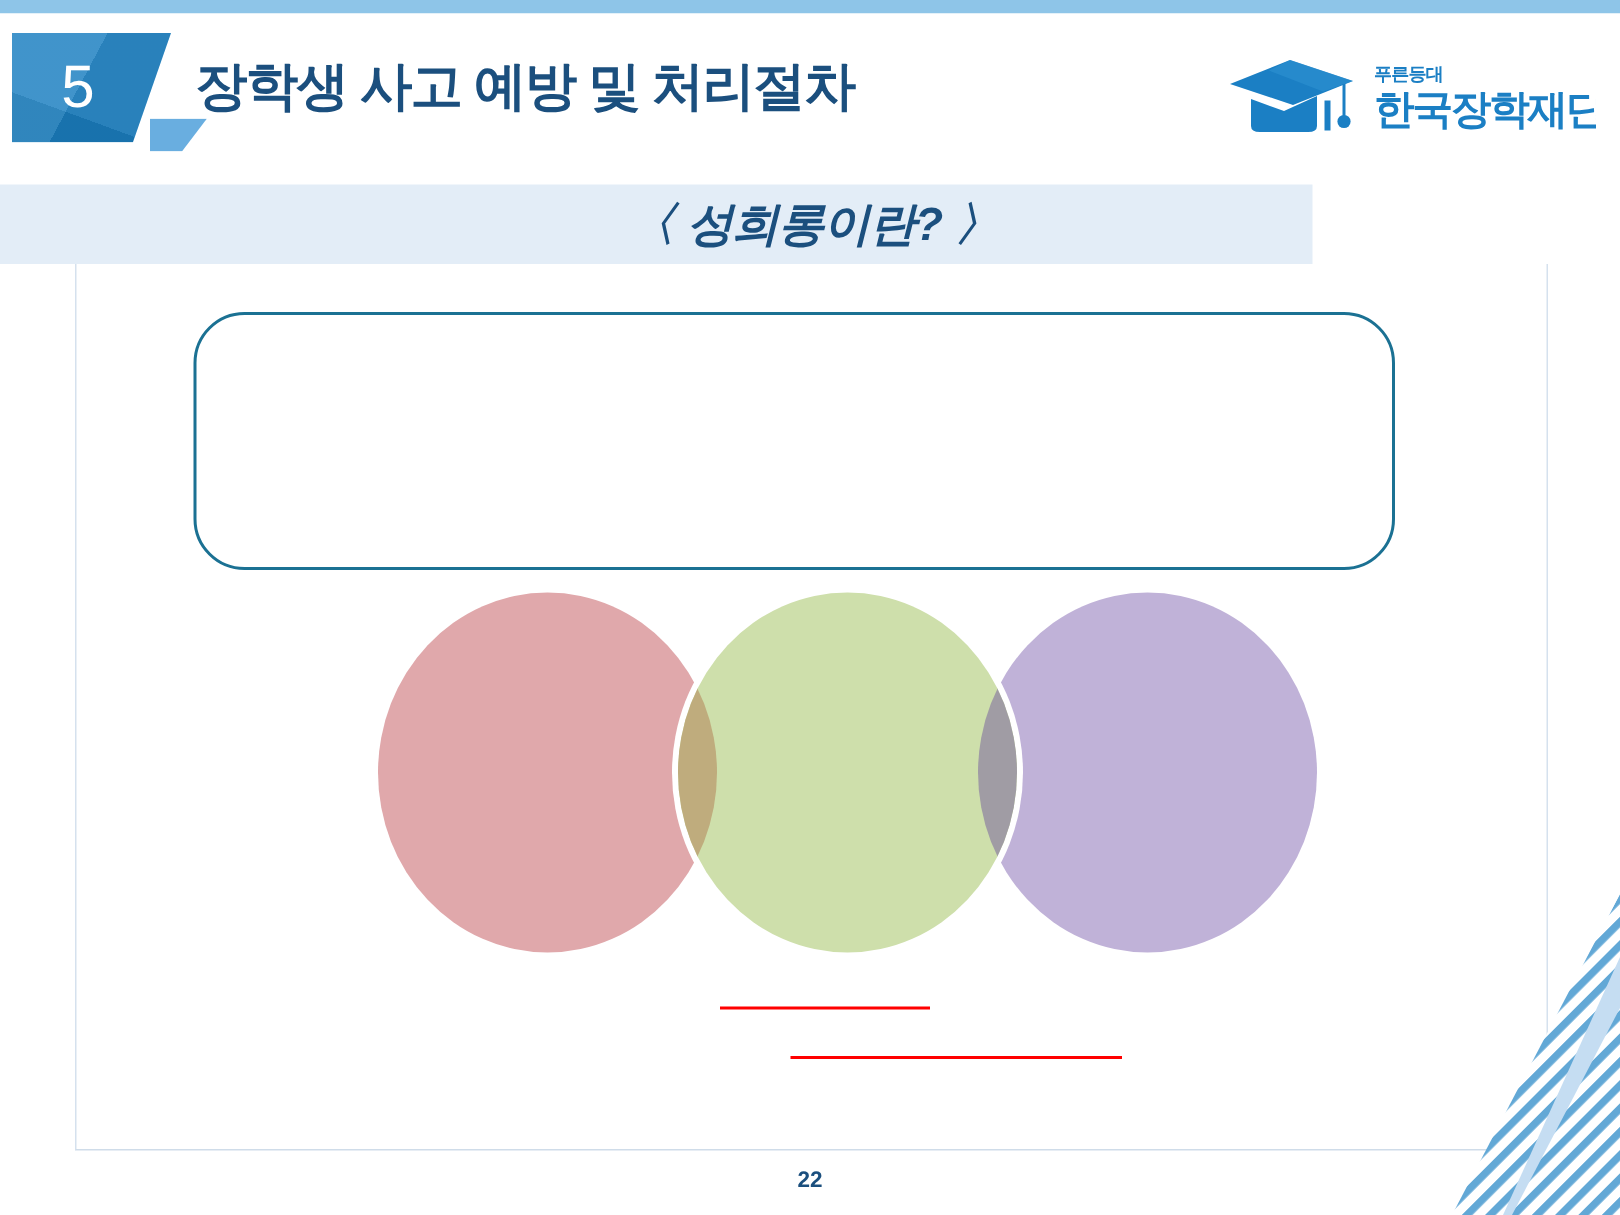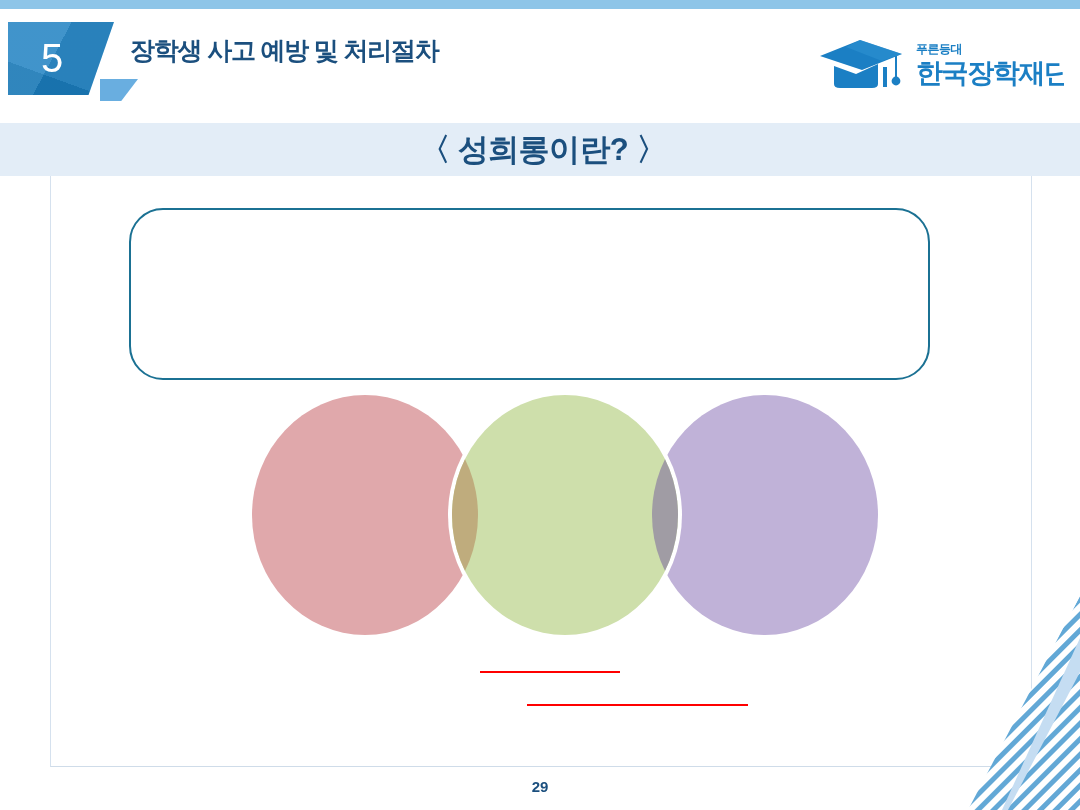--- a/index.html
+++ b/index.html
@@ -74,40 +74,41 @@
     width: 38px; height: 22px;
     background: #69aee0;
     -webkit-clip-path: polygon(0 0, 100% 0, 56% 100%, 0 100%);
     clip-path: polygon(0 0, 100% 0, 56% 100%, 0 100%);
   }
 
   .header-title {
     position: absolute;
     left: 130px; top: 25px;
     color: #1b4f7e;
-    font-size: 25px;
+    font-size: 35px;
     font-weight: bold;
     letter-spacing: -1.2px;
     white-space: nowrap;
   }
 
   
   .logo {
     position: absolute;
     right: 16px; top: 27px;
     width: 248px; height: 56px; text-align: right;
   }
   .logo svg { display: block; }
 
   
   .subtitle-band {
     position: absolute;
     left: 0; top: 123px;
-    width: 1080px; height: 53px;
+    width: 875px; height: 53px;
     background: #e3edf7;
+    font-style: italic;
   }
   .subtitle-text {
     position: absolute;
     left: 0; top: 0;
     width: 1080px; height: 53px;
     display: flex;
     align-items: center;
     justify-content: center;
     color: #1b4f7e;
     font-size: 31px;
@@ -304,13 +305,13 @@
     <g clip-path="url(#deco1)">
       <polygon points="120,36 120,78 42,250 6,250" fill="url(#diag)"></polygon>
     </g>
 
     <g clip-path="url(#deco2)">
       <polygon points="120,112 120,250 48,250" fill="url(#diag)"></polygon>
     </g>
   </svg>
 </div>
 
-<div class="page-number">29</div>
+<div class="page-number">22</div>
 
 </body></html>

